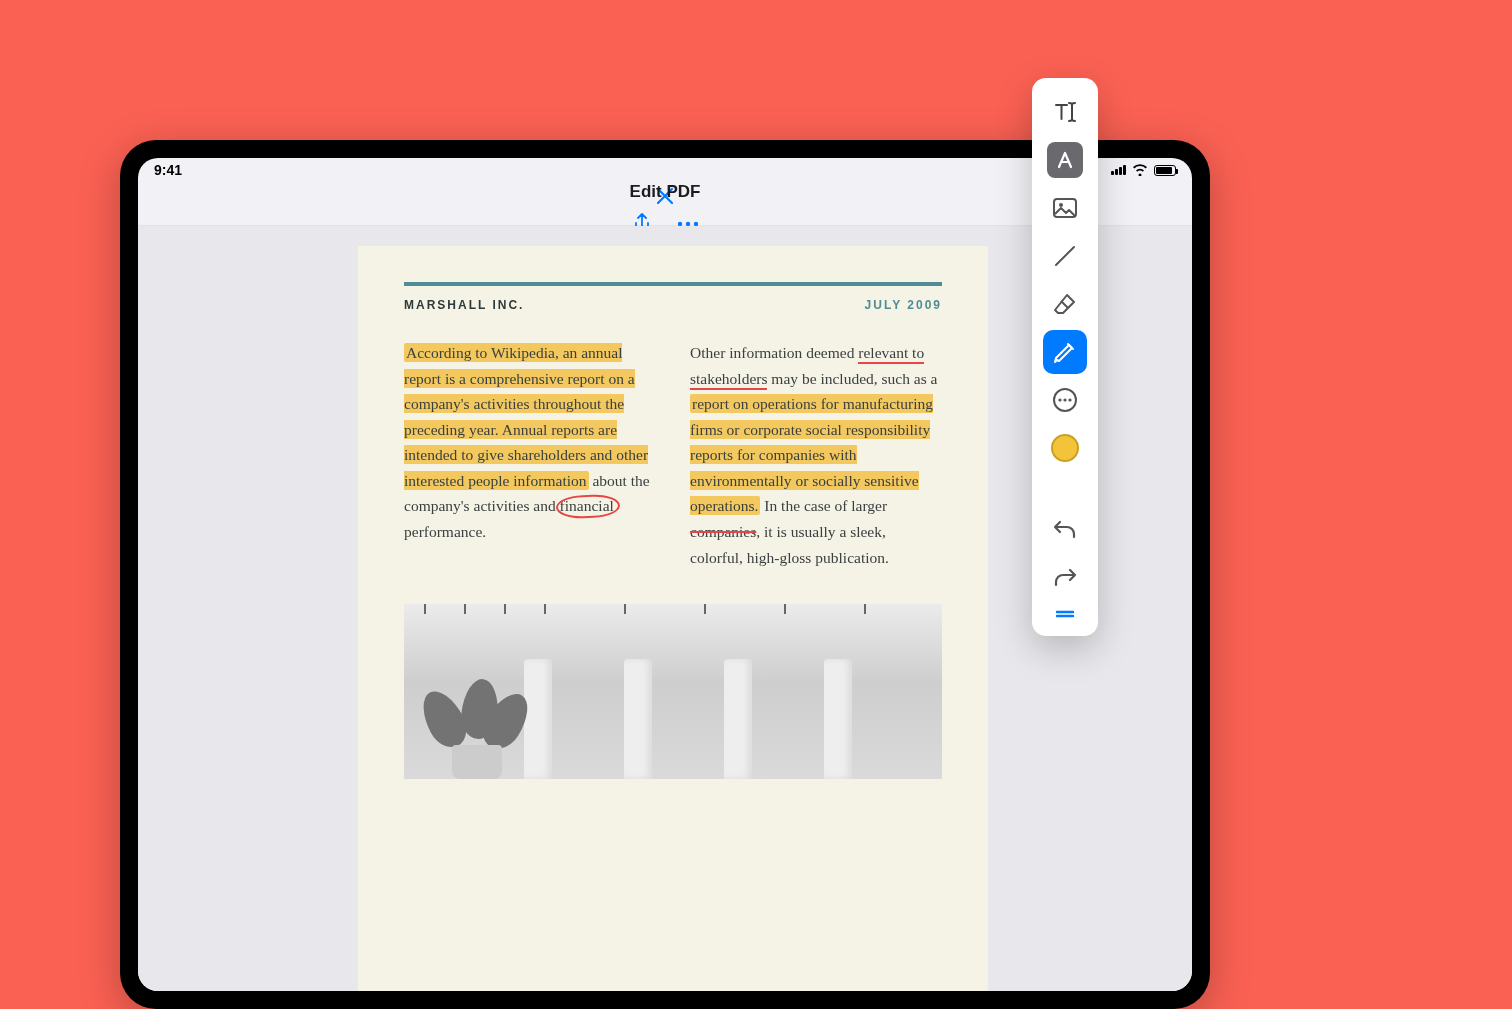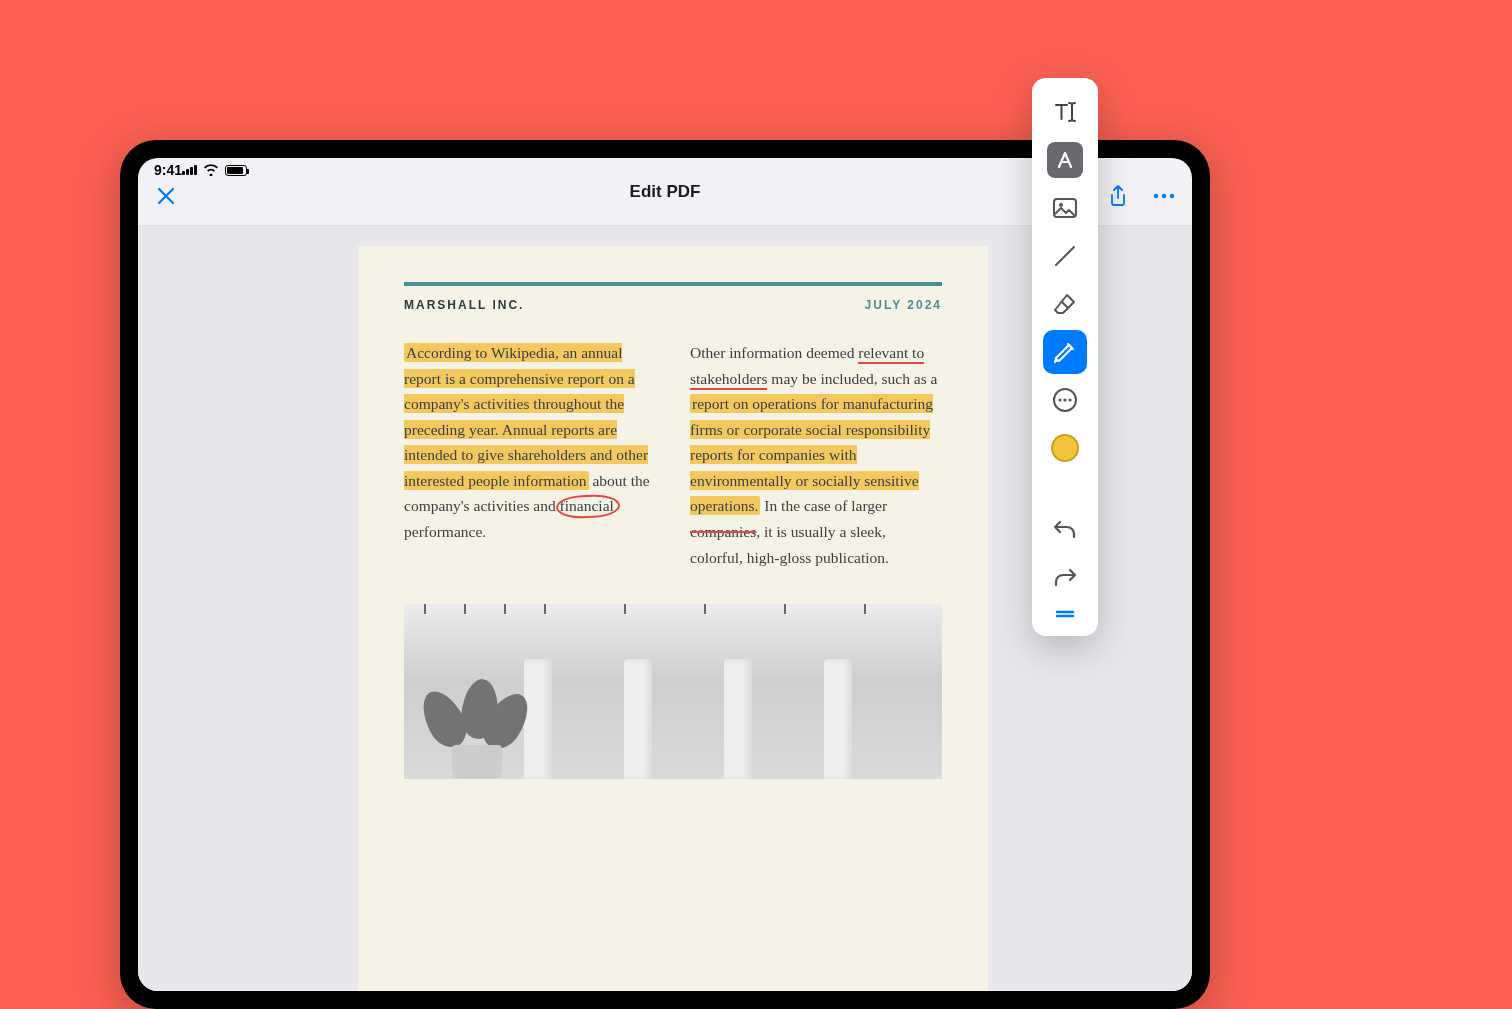--- a/index.html
+++ b/index.html
@@ -19,34 +19,34 @@
   box-shadow: 0 10px 40px rgba(0,0,0,.25);
 }
 .screen {
   width: 100%; height: 100%;
   background: #f2f2f6;
   border-radius: 20px;
   overflow: hidden;
   position: relative;
 }
 .statusbar {
-  display: flex; align-items: center;
+  display: flex; justify-content: space-between; align-items: center;
   height: 24px; padding: 0 16px; font-size: 14px; font-weight: 600;
 }
 .status-right { display: flex; align-items: center; gap: 6px; }
 .signal { display: flex; gap: 1px; align-items: flex-end; }
 .signal span { width: 3px; background: #000; border-radius: 1px; }
 .signal span:nth-child(1){height:4px}.signal span:nth-child(2){height:6px}
 .signal span:nth-child(3){height:8px}.signal span:nth-child(4){height:10px}
 .battery { width: 22px; height: 11px; border: 1.5px solid #000; border-radius: 3px; position: relative; }
 .battery::after { content:''; position:absolute; right:-3px; top:3px; width:2px; height:5px; background:#000; border-radius:0 1px 1px 0; }
 .battery::before { content:''; position:absolute; left:1px; top:1px; width:16px; height:7px; background:#000; border-radius:1px; }
 .navbar {
-  height: 44px; display: flex; align-items: flex-start; justify-content: space-between;
-  padding: 0 14px; border-bottom: 1px solid #e3e3e7;
+  height: 44px; display: flex; align-items: center; justify-content: space-between;
+  padding: 0 14px; border-bottom: 1px solid #e3e3e7; flex-direction: column;
 }
 .nav-left, .nav-right { display: flex; align-items: center; gap: 18px; }
 .nav-title { font-size: 17px; font-weight: 600; color: #1c1c1e; position:absolute; left:50%; transform:translateX(-50%); }
 .icon-btn { width: 28px; height: 28px; display:flex; align-items:center; justify-content:center; cursor:pointer; }
 .blue { color: #007aff; }
 .canvas {
   position: absolute; left:0; right:0; top:68px; bottom:0;
   background: #e8e8ec; padding-top: 20px;
   display:flex; justify-content:center;padding-left:16px;
 }
@@ -149,21 +149,21 @@
             </svg>
         </span>
       </div>
     </div>
 
     <div class="canvas">
       <div class="page">
         <div class="page-rule"></div>
         <div class="page-head">
           <span>MARSHALL INC.</span>
-          <span class="date">JULY 2024</span>
+          <span class="date">JULY 2009</span>
         </div>
         <div class="cols">
           <div class="col">
             <span class="hl">According to Wikipedia, an annual report is a comprehensive report on a company's activities throughout the preceding year. Annual reports are intended to give shareholders and other interested people information</span><span> about the company's activities and </span><span class="circled">financial</span><span> performance.</span>
           </div>
           <div class="col">
             <span>Other information deemed </span><span class="underline-red">relevant to stakeholders</span><span> may be included, such as a </span><span class="hl">report on operations for manufacturing firms or corporate social responsibility reports for companies with environmentally or socially sensitive operations.</span><span> In the case of larger </span><span class="strike">companies</span><span>, it is usually a sleek, colorful, high-gloss publication.</span>
           </div>
         </div>
         <div class="photo">

